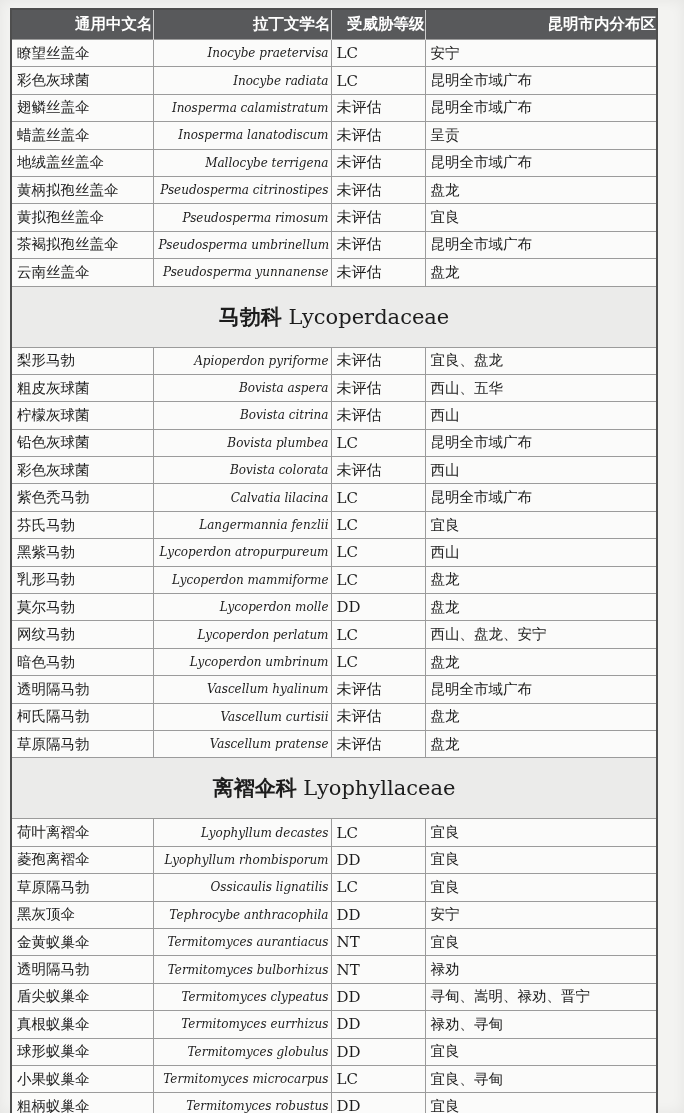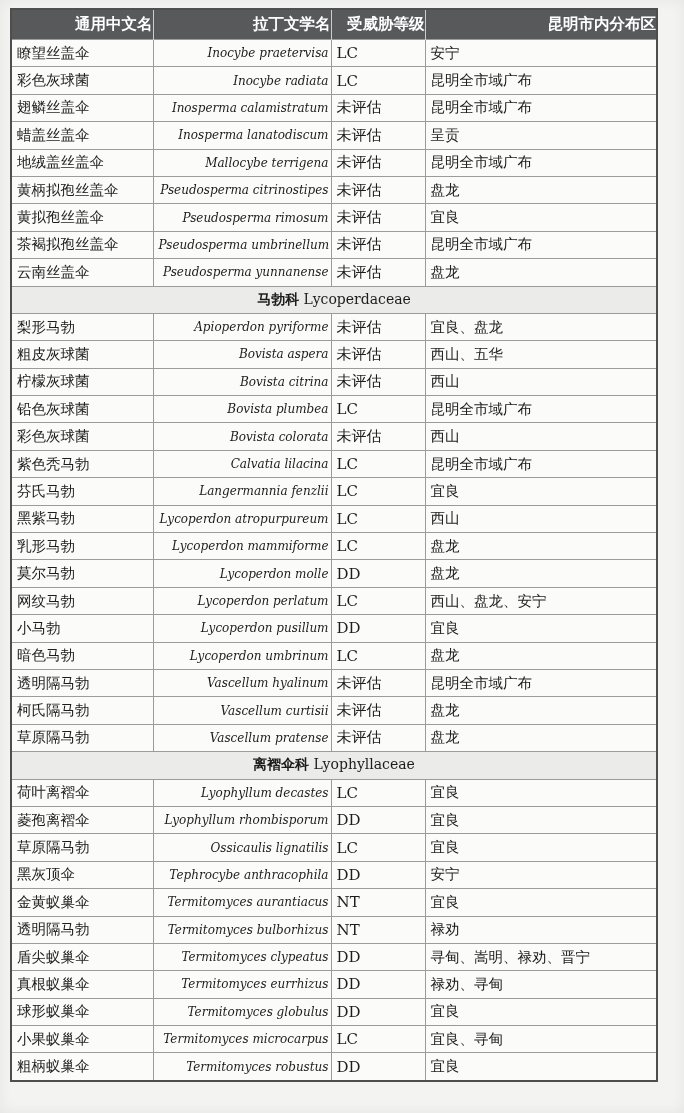--- a/index.html
+++ b/index.html
@@ -49,22 +49,22 @@
     vertical-align: middle;
     padding: 0 2px 0 5px;
     white-space: nowrap;
     overflow: hidden;
   }
   td.latin-cell { font-style: italic; font-size: 12px; text-align: right; }
   td.status-cell { font-size: 15px; }
   td.section-cell {
     background: #ebebea;
     text-align: center;
-    font-size: 14px;
-    padding: 0;
+    font-size: 21px;
+    padding: 16px;
   }
   .sec-cn { font-weight: bold; }
   .sec-latin { font-weight: normal; }
 </style>
 </head>
 <body>
 
 <div class="scan-page">
   <table class="species-table">
     <colgroup>
@@ -199,26 +199,20 @@
           <td class="status-cell">DD</td>
           <td class="dist-cell">盘龙</td>
         </tr>
         <tr>
           <td class="cn-cell">网纹马勃</td>
           <td class="latin-cell">Lycoperdon perlatum</td>
           <td class="status-cell">LC</td>
           <td class="dist-cell">西山、盘龙、安宁</td>
         </tr>
         <tr>
-          <td class="cn-cell">小马勃</td>
-          <td class="latin-cell">Lycoperdon pusillum</td>
-          <td class="status-cell">DD</td>
-          <td class="dist-cell">宜良</td>
-        </tr>
-        <tr>
           <td class="cn-cell">暗色马勃</td>
           <td class="latin-cell">Lycoperdon umbrinum</td>
           <td class="status-cell">LC</td>
           <td class="dist-cell">盘龙</td>
         </tr>
         <tr>
           <td class="cn-cell">透明隔马勃</td>
           <td class="latin-cell">Vascellum hyalinum</td>
           <td class="status-cell">未评估</td>
           <td class="dist-cell">昆明全市域广布</td>

